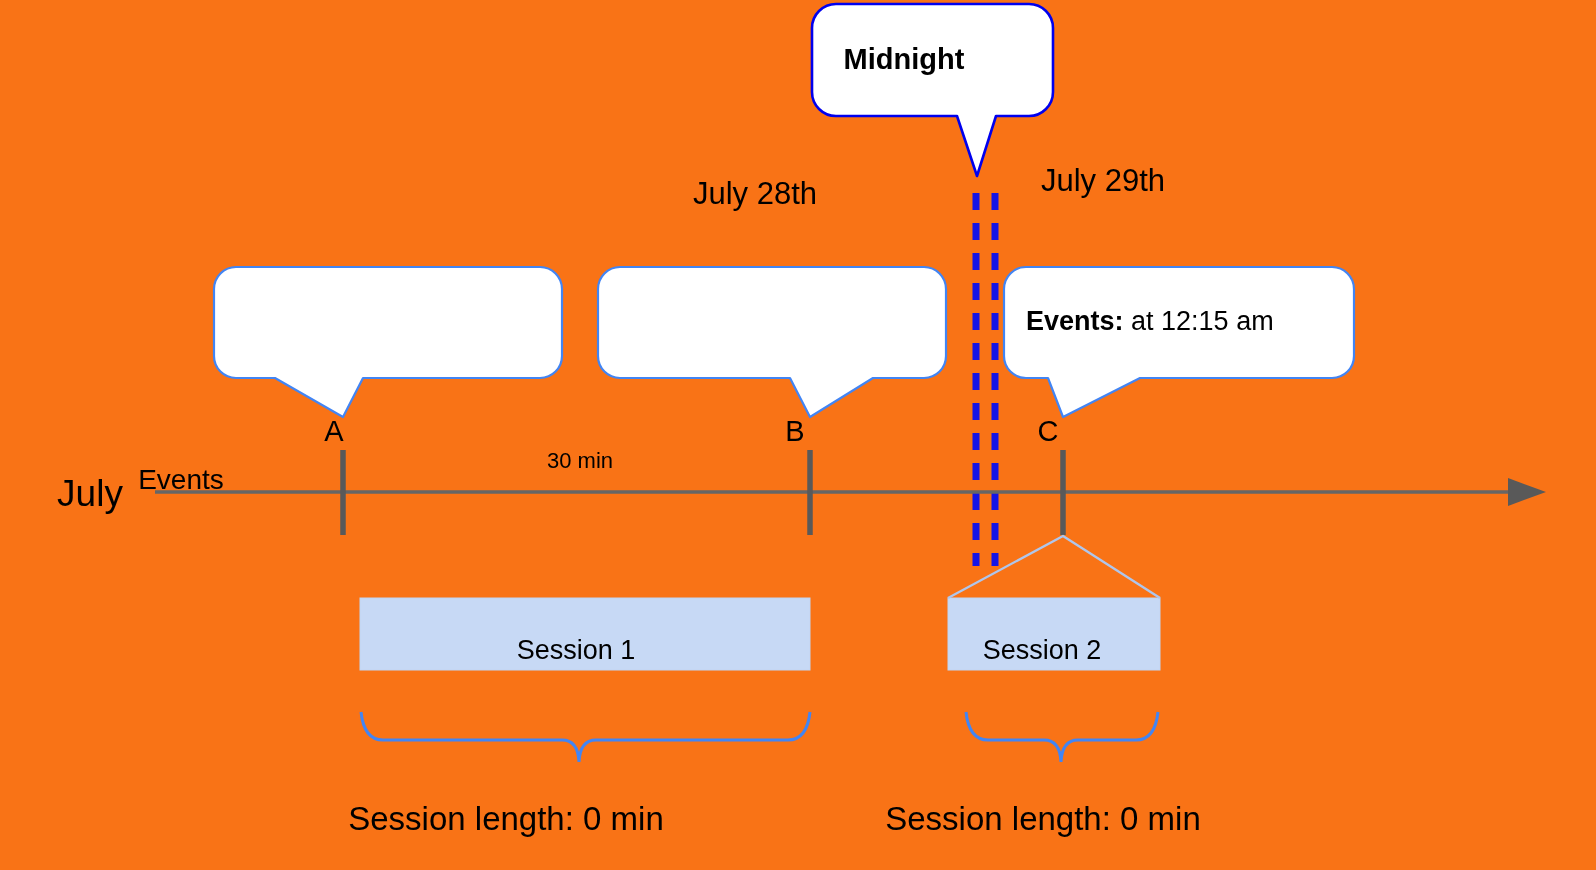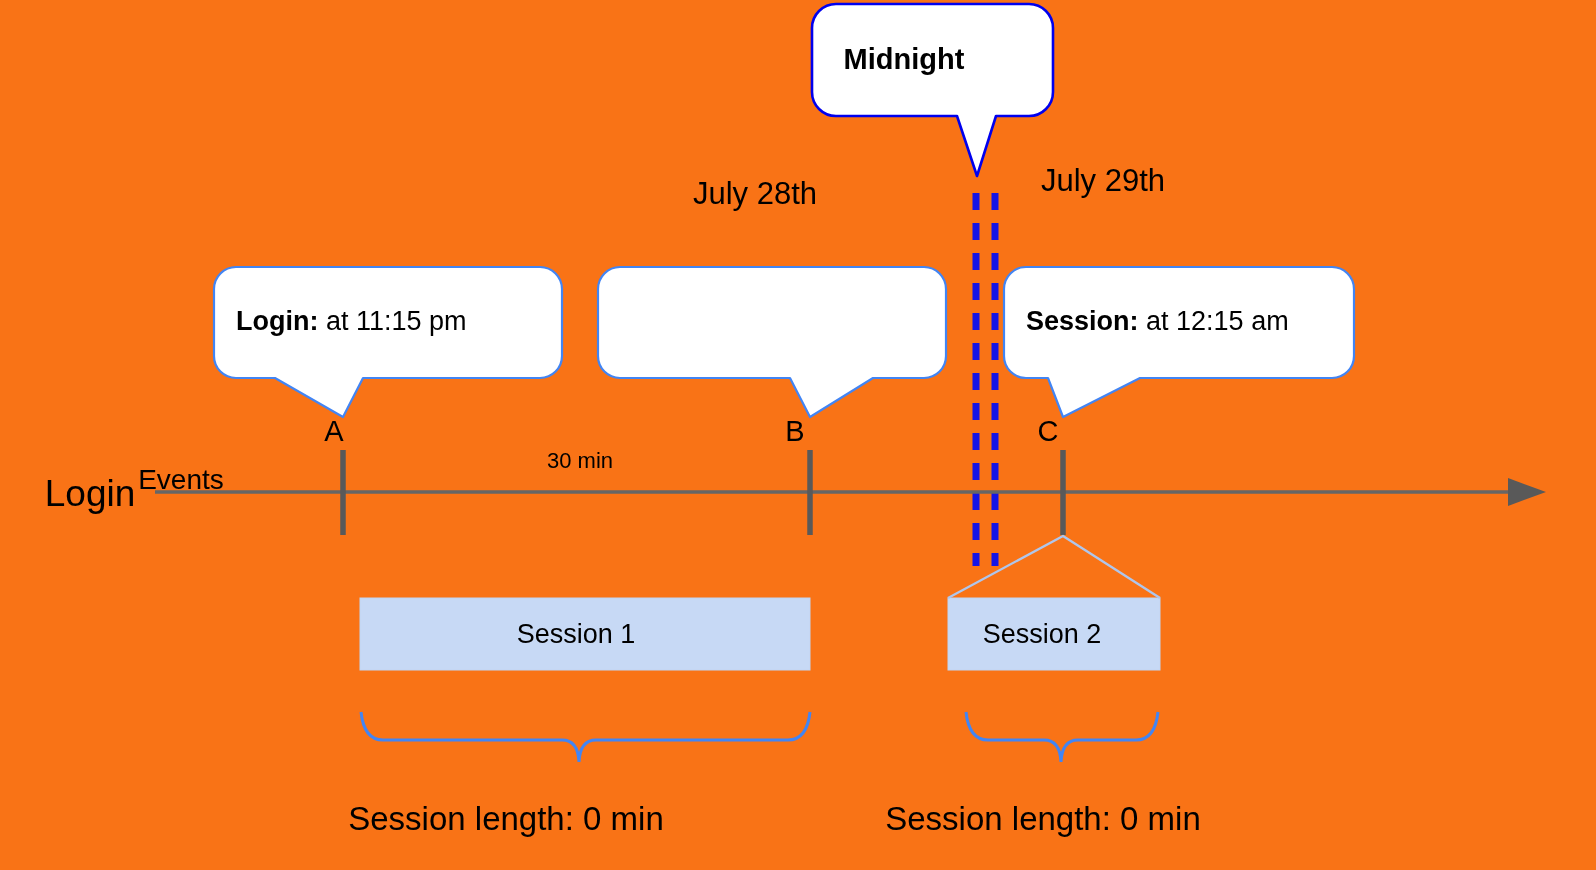--- a/index.html
+++ b/index.html
@@ -59,20 +59,21 @@
     font-size: 37px;
     color: #000000;
   }
   .duration-label {
     font-size: 22px;
     color: #000000;
   }
   .session-label {
     font-size: 27px;
     color: #000000;
+    margin-top: 16px;
   }
   .session-length-label {
     font-size: 33px;
     color: #000000;
   }
   .center {
     transform: translateX(-50%);
   }
 </style>
 </head>
@@ -130,31 +131,28 @@
     <g>
       <path d="M 966 712 q 3 28 22 28 H 1044 q 16 0 17 22 q 1 -22 17 -22 H 1136 q 19 0 22 -28" fill="none" stroke="#4285F4" stroke-width="3"></path>
     </g>
   </svg>
 
   <div class="txt midnight-text center" style="left:904px; top:45px;">Midnight</div>
 
   <div class="txt date-text center" style="left:755px; top:165px;margin-top:13px;">July 28th</div>
   <div class="txt date-text center" style="left:1103px; top:165px;">July 29th</div>
 
-  <div class="txt callout-text" style="left:236px; top:308px;">
-    <b>Login:</b><span> at 11:15 pm</span>
-  </div>
 
 
   <div class="txt callout-text" style="left:1026px; top:308px;">
-    <b>Session:</b><span> at 12:15 am</span>
+    <b>Events:</b><span> at 12:15 am</span>
   </div>
 
   <div class="txt events-label center" style="left:181px; top:418px;">Events</div>
-  <div class="txt user-label center" style="left:90px; top:475px;">Login</div>
+  <div class="txt user-label center" style="left:90px; top:475px;">July</div>
 
   <div class="txt marker-label center" style="left:334px; top:417px;">A</div>
   <div class="txt marker-label center" style="left:795px; top:417px;">B</div>
   <div class="txt marker-label center" style="left:1048px; top:417px;">C</div>
 
   <div class="txt duration-label center" style="left:580px; top:450px;">30 min</div>
 
   <div class="txt session-label center" style="left:576px; top:621px;">Session 1</div>
   <div class="txt session-label center" style="left:1042px; top:621px;">Session 2</div>
 

